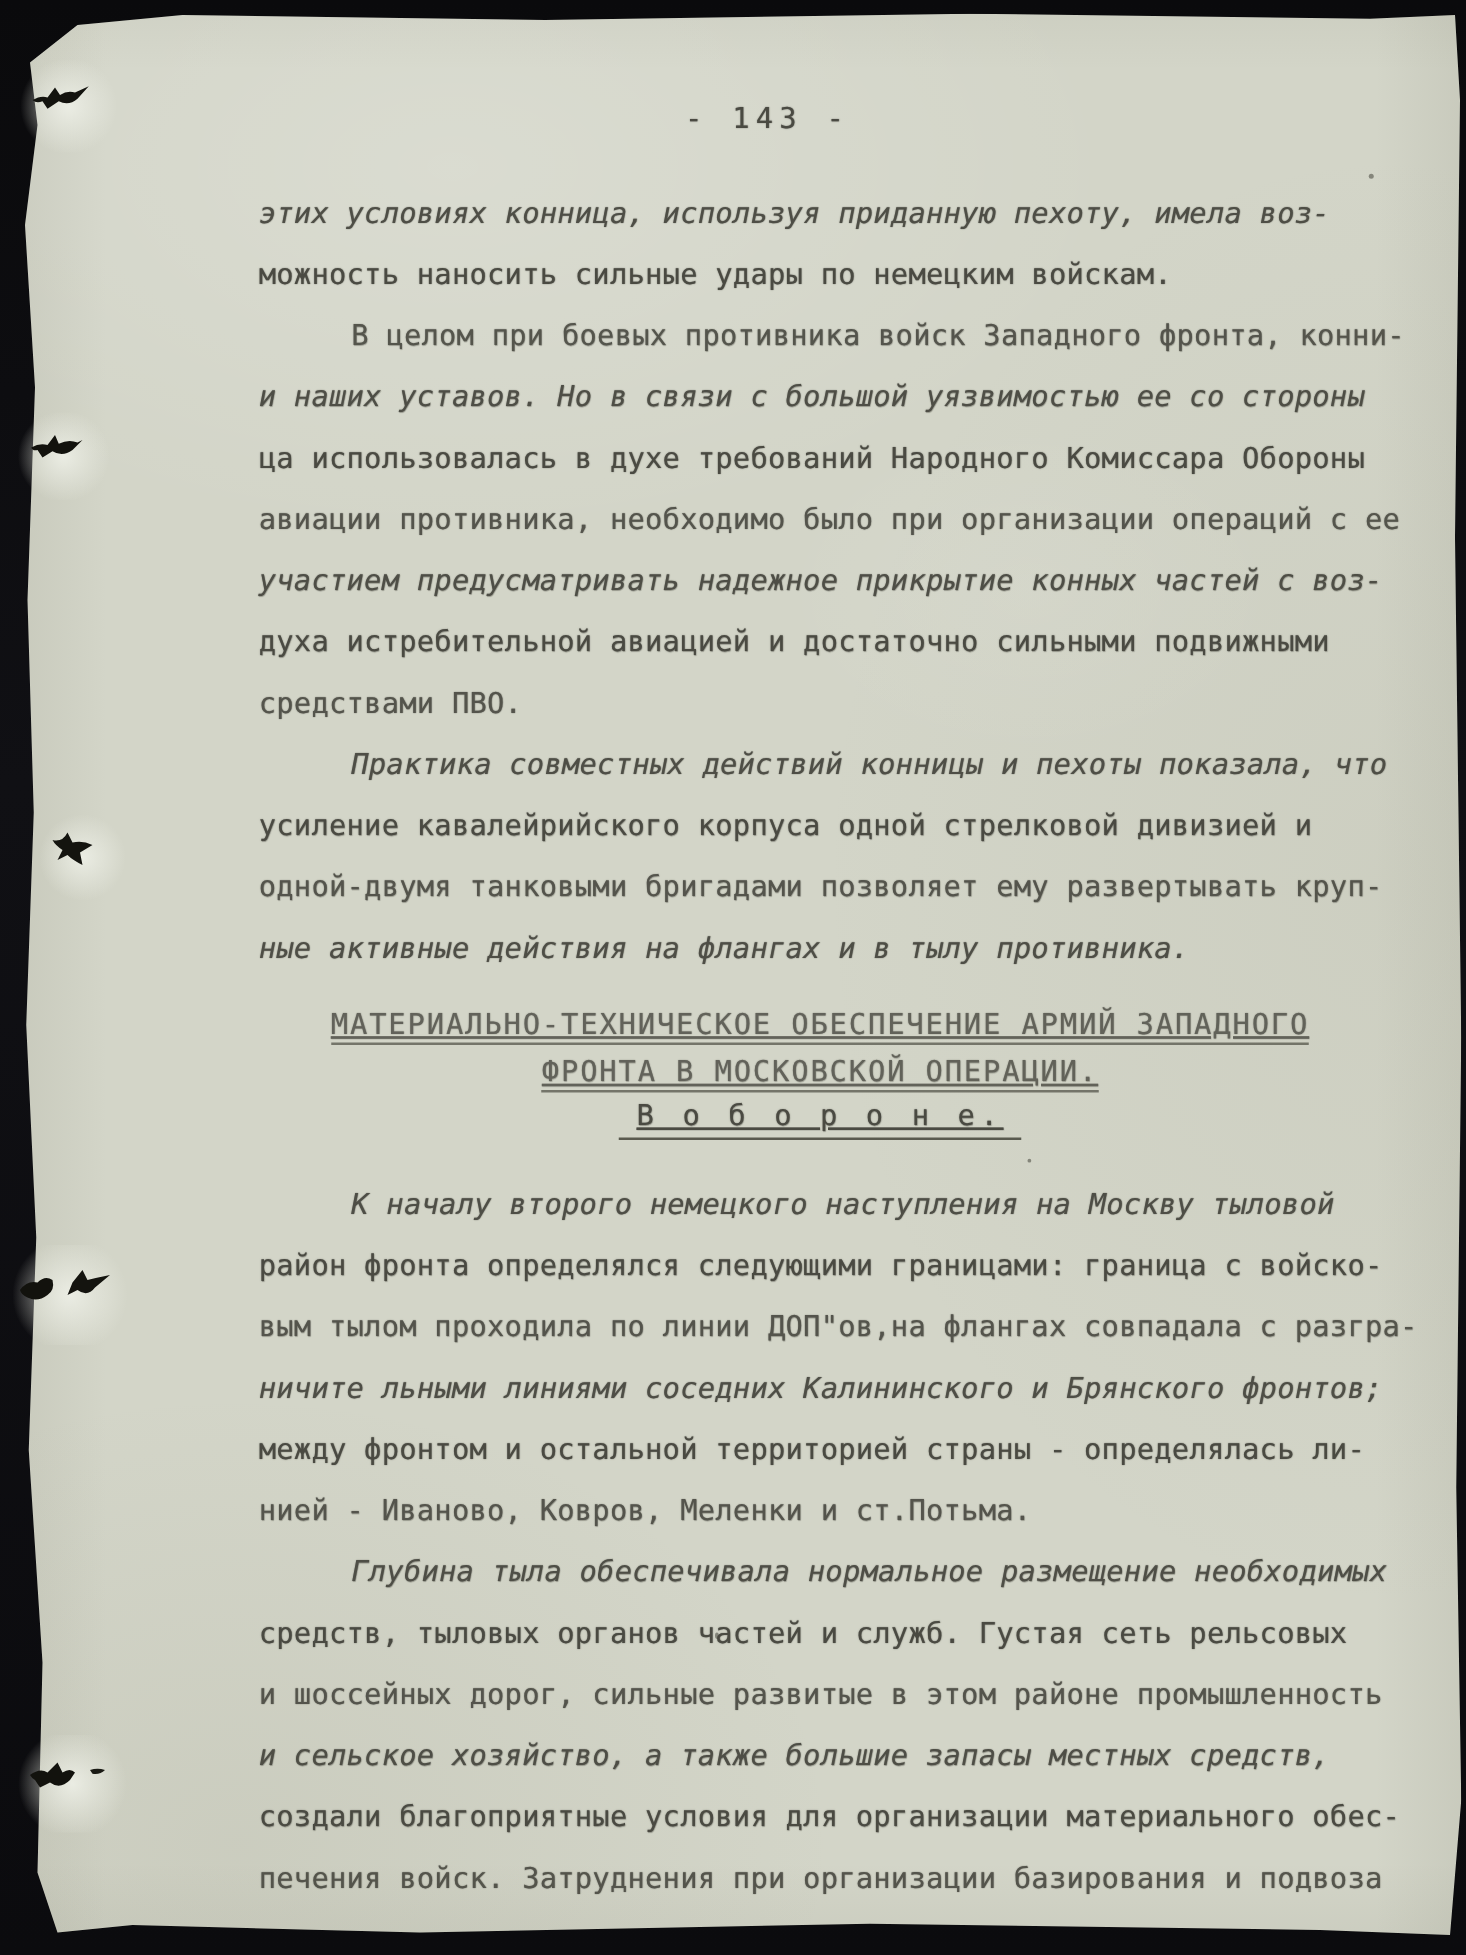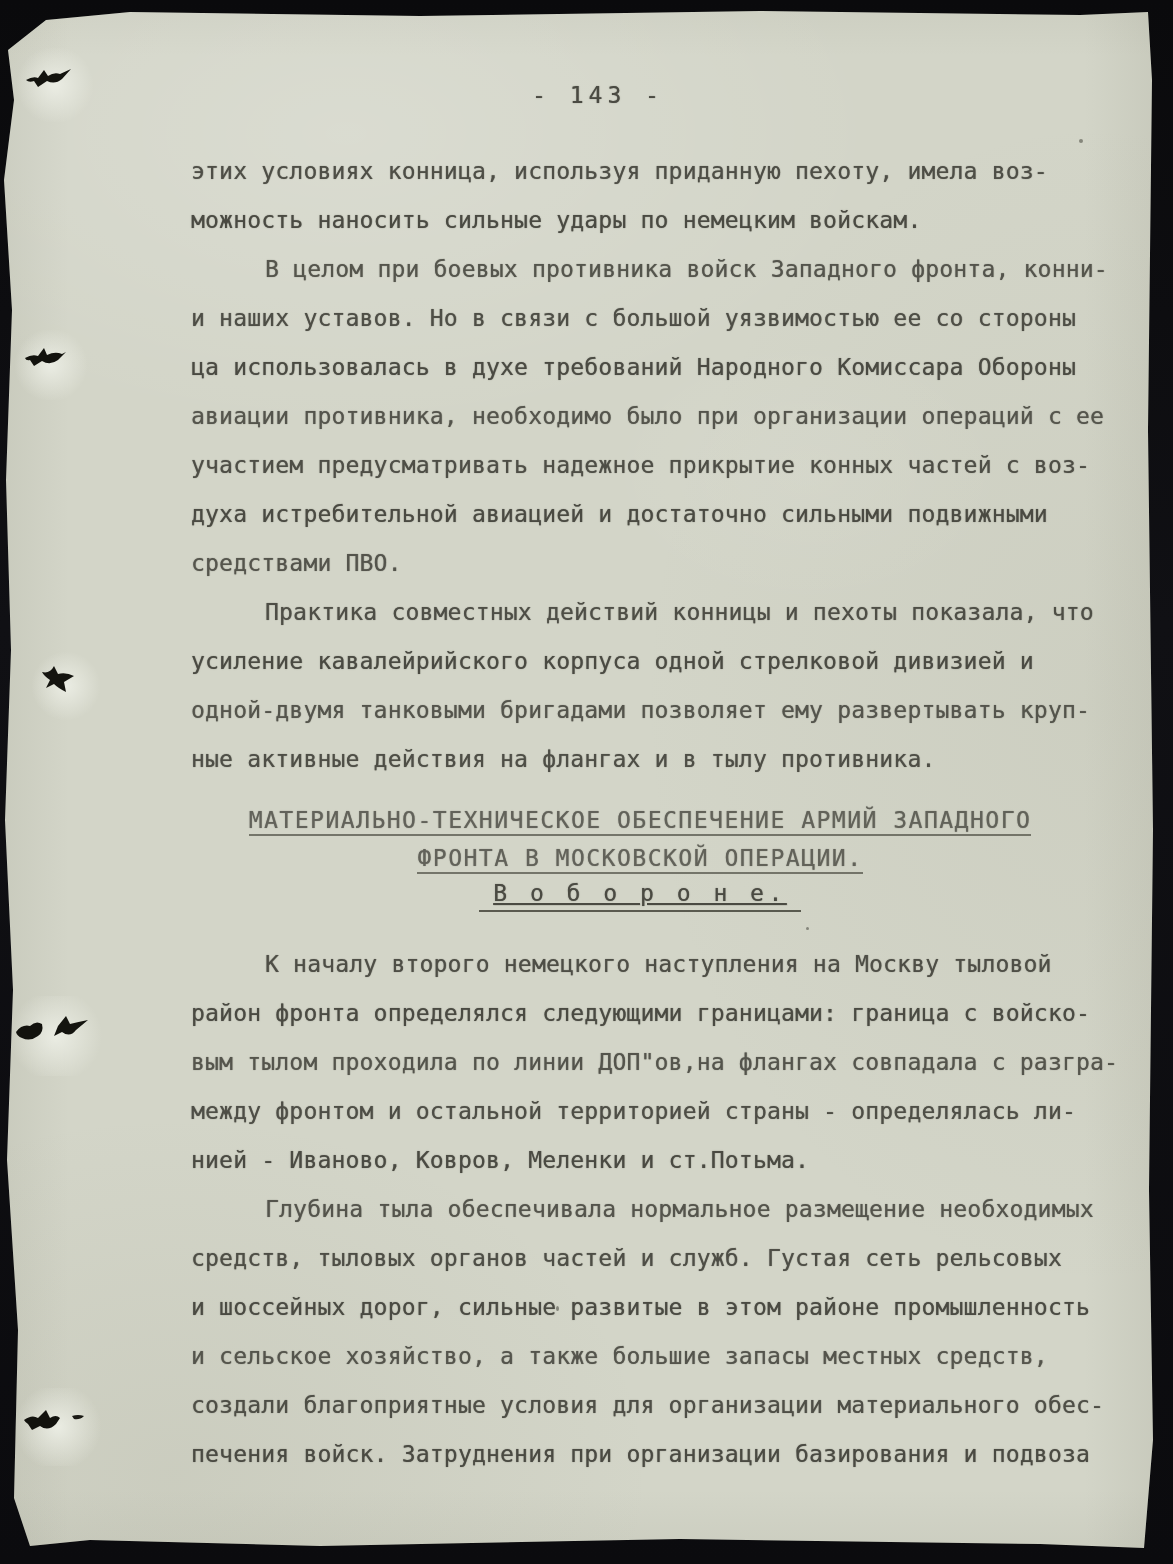--- a/index.html
+++ b/index.html
@@ -4,21 +4,21 @@
 <style>
   html,body{margin:0;padding:0;background:#0c0c0e;}
   .scan{
     position:relative;
     width:1173px;height:1564px;
     background:linear-gradient(180deg,#0a0a0c,#101014 40%,#0b0b0e);
     overflow:hidden;
     font-family:"DejaVu Sans Mono","Liberation Mono",monospace;
   }
   .paper{
-    position:absolute;left:0;top:10px;width:1154px;height:1542px;
+    position:absolute;left:16px;top:10px;width:1154px;height:1542px;
     background-color:#d3d5c8;
     background-image:
       radial-gradient(ellipse 900px 500px at 30% 8%, rgba(255,255,255,0.16), rgba(255,255,255,0) 60%),
       radial-gradient(ellipse 700px 900px at 95% 45%, rgba(150,150,130,0.10), rgba(150,150,130,0) 65%),
       radial-gradient(ellipse 800px 600px at 15% 95%, rgba(130,130,110,0.10), rgba(130,130,110,0) 60%),
       radial-gradient(ellipse 300px 200px at 70% 30%, rgba(255,255,255,0.07), rgba(255,255,255,0) 70%),
       linear-gradient(90deg, rgba(110,110,92,0.10) 0%, rgba(110,110,92,0) 6%, rgba(110,110,92,0) 94%, rgba(110,110,92,0.10) 100%),
       linear-gradient(0deg, rgba(110,110,92,0.08) 0%, rgba(110,110,92,0) 4%, rgba(110,110,92,0) 97%, rgba(110,110,92,0.06) 100%);
     clip-path:polygon(
       46px 10px,130px 2px,420px 6px,760px 1px,1080px 5px,1148px 2px,
@@ -31,26 +31,26 @@
   .page-number{
     position:absolute;top:65px;left:178px;width:840px;
     text-align:center;font-size:23px;line-height:40px;letter-spacing:5px;
   }
   .textblock{position:absolute;left:191px;width:945px;font-size:23px;letter-spacing:0.2px;}
   .block1{top:137px;}
   .block2{top:930px;}
   .textblock .line{height:49px;line-height:49px;white-space:pre;}
   .textblock .line.indent{padding-left:74px;}
   .textblock .line:nth-child(3n){opacity:0.92;}
-  .textblock .line:nth-child(3n+1){opacity:0.97;}
+  .textblock .line:nth-child(3n+1){opacity:0.97;font-style:italic;}
   .heading{
     position:absolute;top:791px;left:190px;width:900px;
     text-align:center;font-size:23px;letter-spacing:1.5px;opacity:0.82;
   }
-  .heading .hline{line-height:38px;}
+  .heading .hline{line-height:38px;text-decoration:underline;}
   .heading .hline span{border-bottom:2px solid rgba(68,68,58,0.8);padding-bottom:1px;}
   .subheading{
     position:absolute;top:866px;left:190px;width:900px;
     text-align:center;font-size:23px;letter-spacing:4.5px;line-height:34px;text-decoration:underline;
   }
   .subheading span{border-bottom:2px solid rgba(68,68,58,0.85);padding:0 14px 4px 14px;}
   .tear{position:absolute;background:radial-gradient(circle, rgba(236,238,229,0.95) 0%, rgba(211,213,200,0) 72%);}
   .tear svg{display:block;}
   .tear-a{left:16px;top:48px;width:70px;height:60px;padding:14px 0 0 8px;}
   .tear-b{left:14px;top:330px;width:66px;height:58px;padding:12px 0 0 8px;}
@@ -92,20 +92,21 @@
     </div>
 
     <div class="subheading ink">
       <span>В  о б о р о н е.</span>
     </div>
 
     <div class="textblock block2 ink" id="block2">
         <div class="line indent">К началу второго немецкого наступления на Москву тыловой</div>
         <div class="line">район фронта определялся следующими границами: граница с войско-</div>
         <div class="line">вым тылом проходила по линии ДОП"ов,на флангах совпадала с разгра-</div>
+        <div class="line">ничите льными линиями соседних Калининского и Брянского фронтов;</div>
         <div class="line">между фронтом и остальной территорией страны - определялась ли-</div>
         <div class="line">нией - Иваново, Ковров, Меленки и ст.Потьма.</div>
         <div class="line indent">Глубина тыла обеспечивала нормальное размещение необходимых</div>
         <div class="line">средств, тыловых органов частей и служб. Густая сеть рельсовых</div>
         <div class="line">и шоссейных дорог, сильные развитые в этом районе промышленность</div>
         <div class="line">и сельское хозяйство, а также большие запасы местных средств,</div>
         <div class="line">создали благоприятные условия для организации материального обес-</div>
         <div class="line">печения войск. Затруднения при организации базирования и подвоза</div>
       </div>
 

